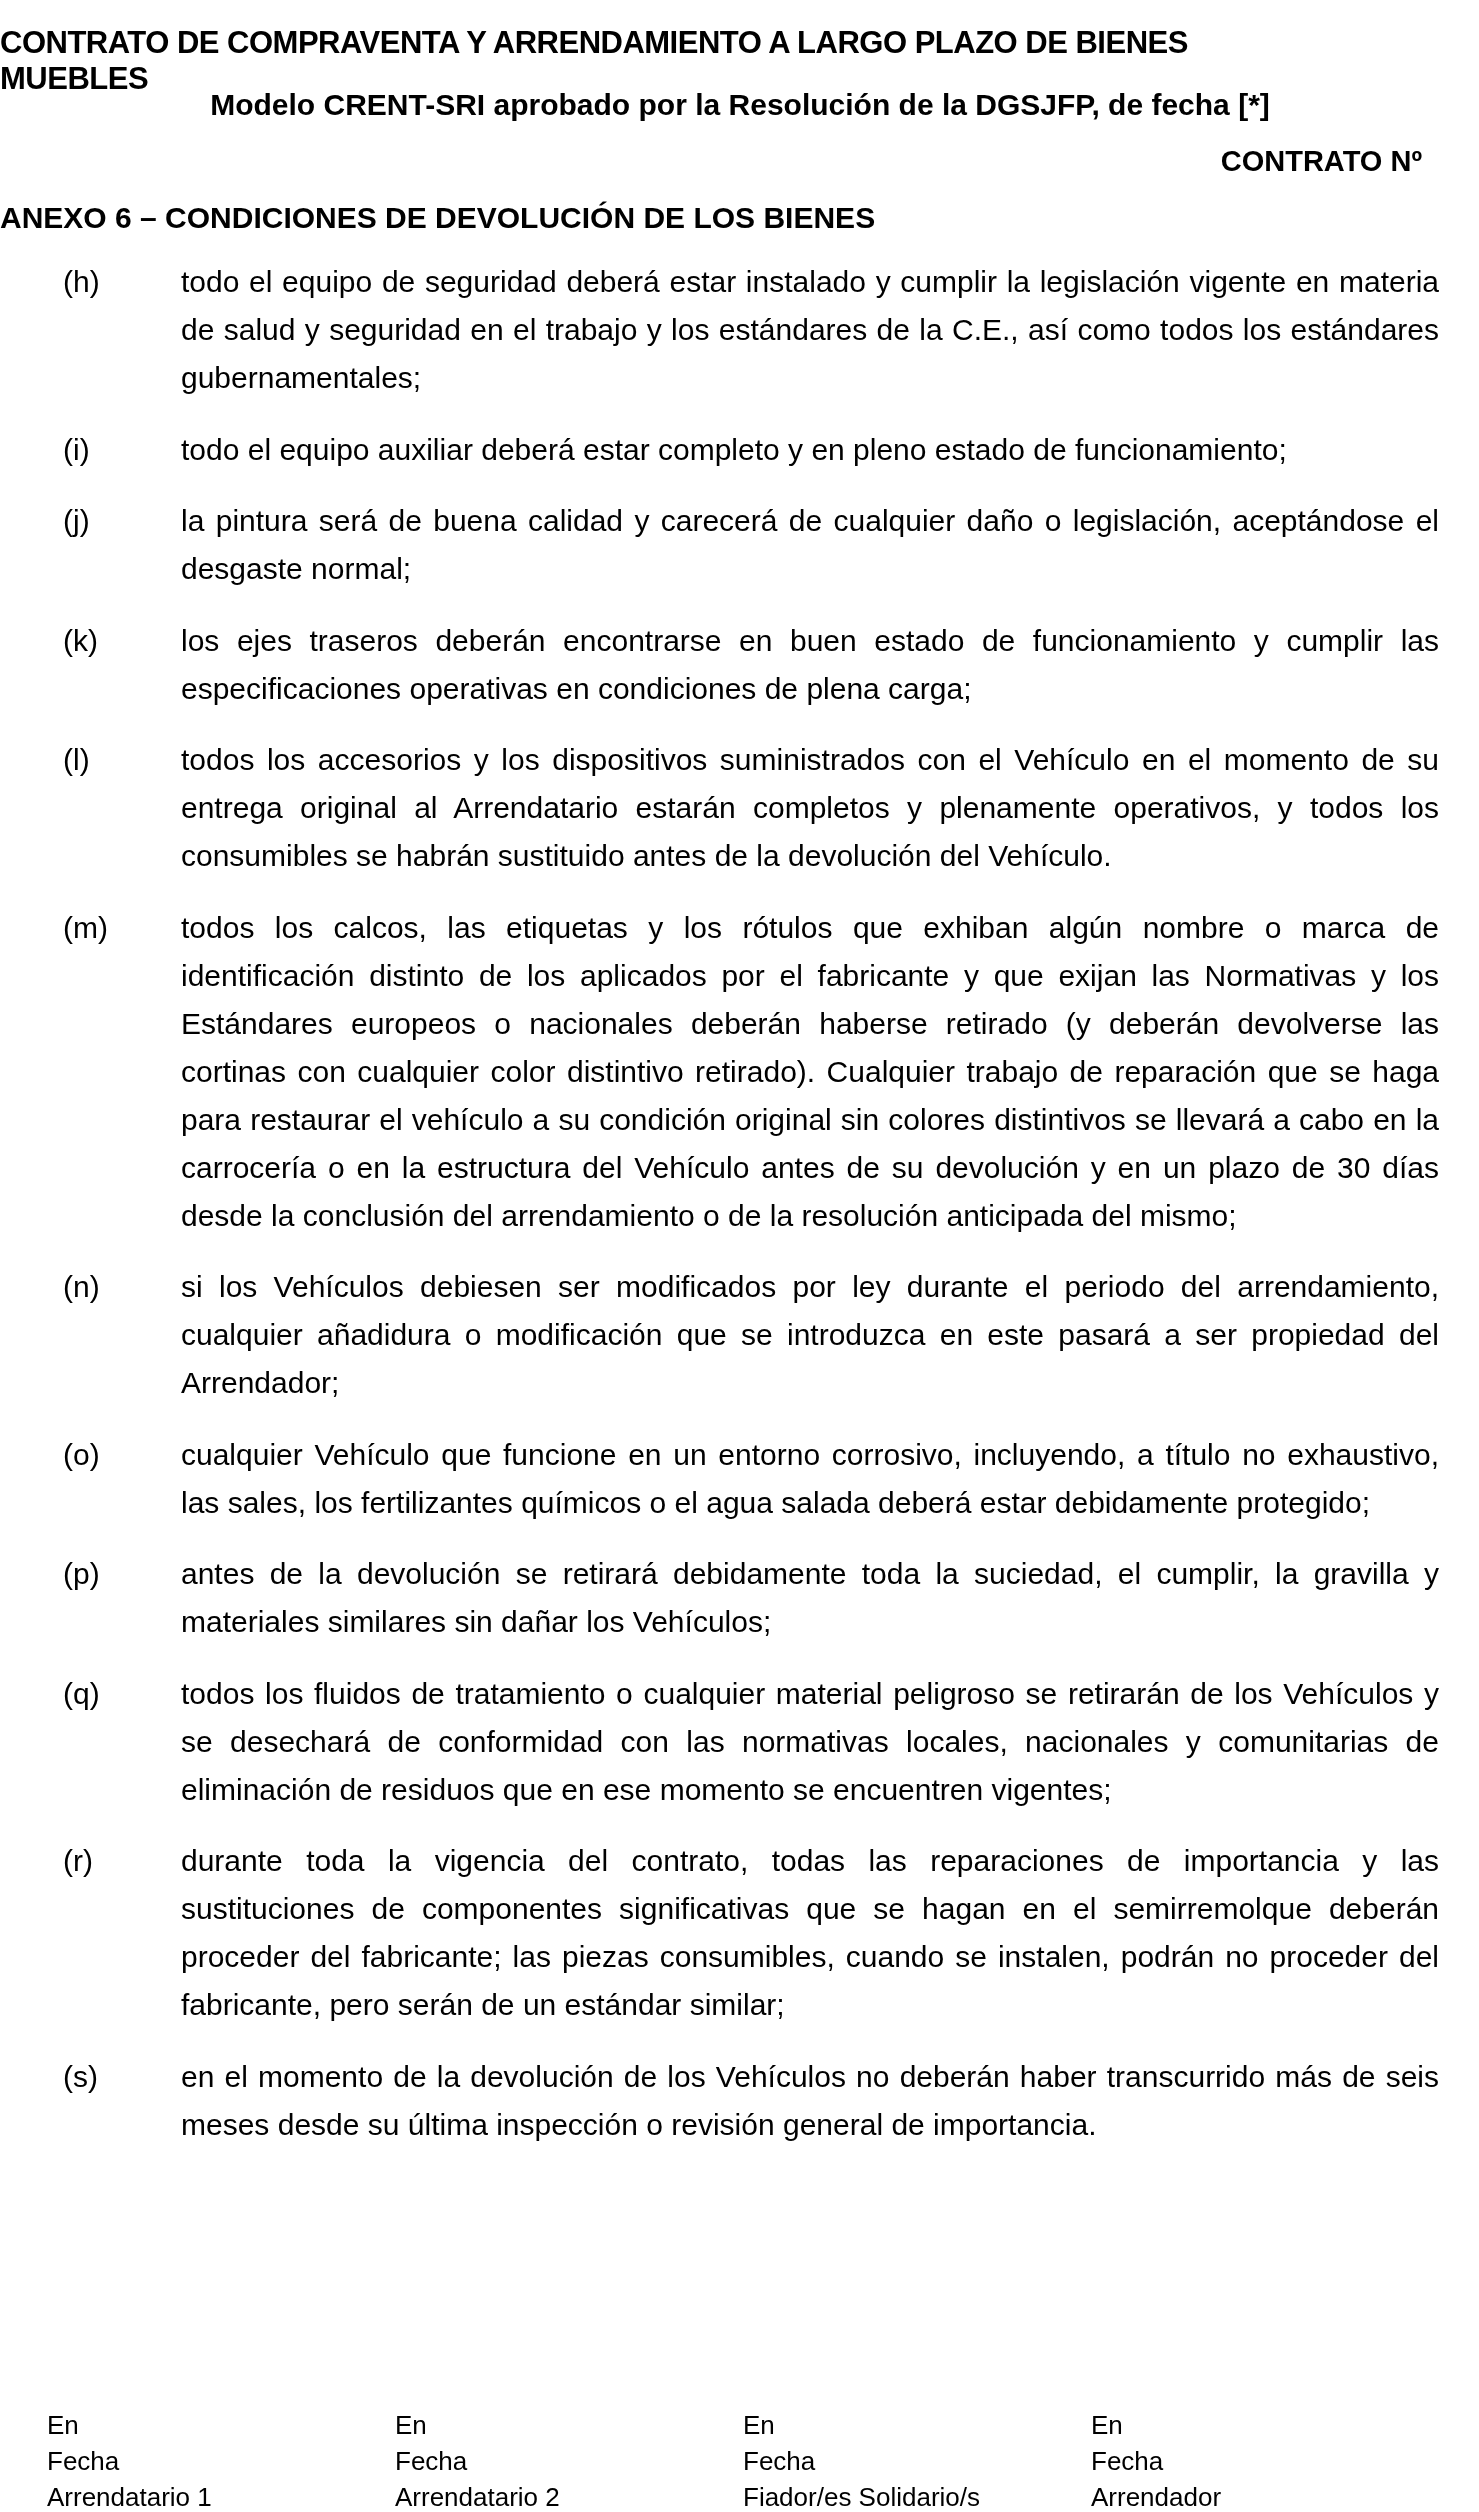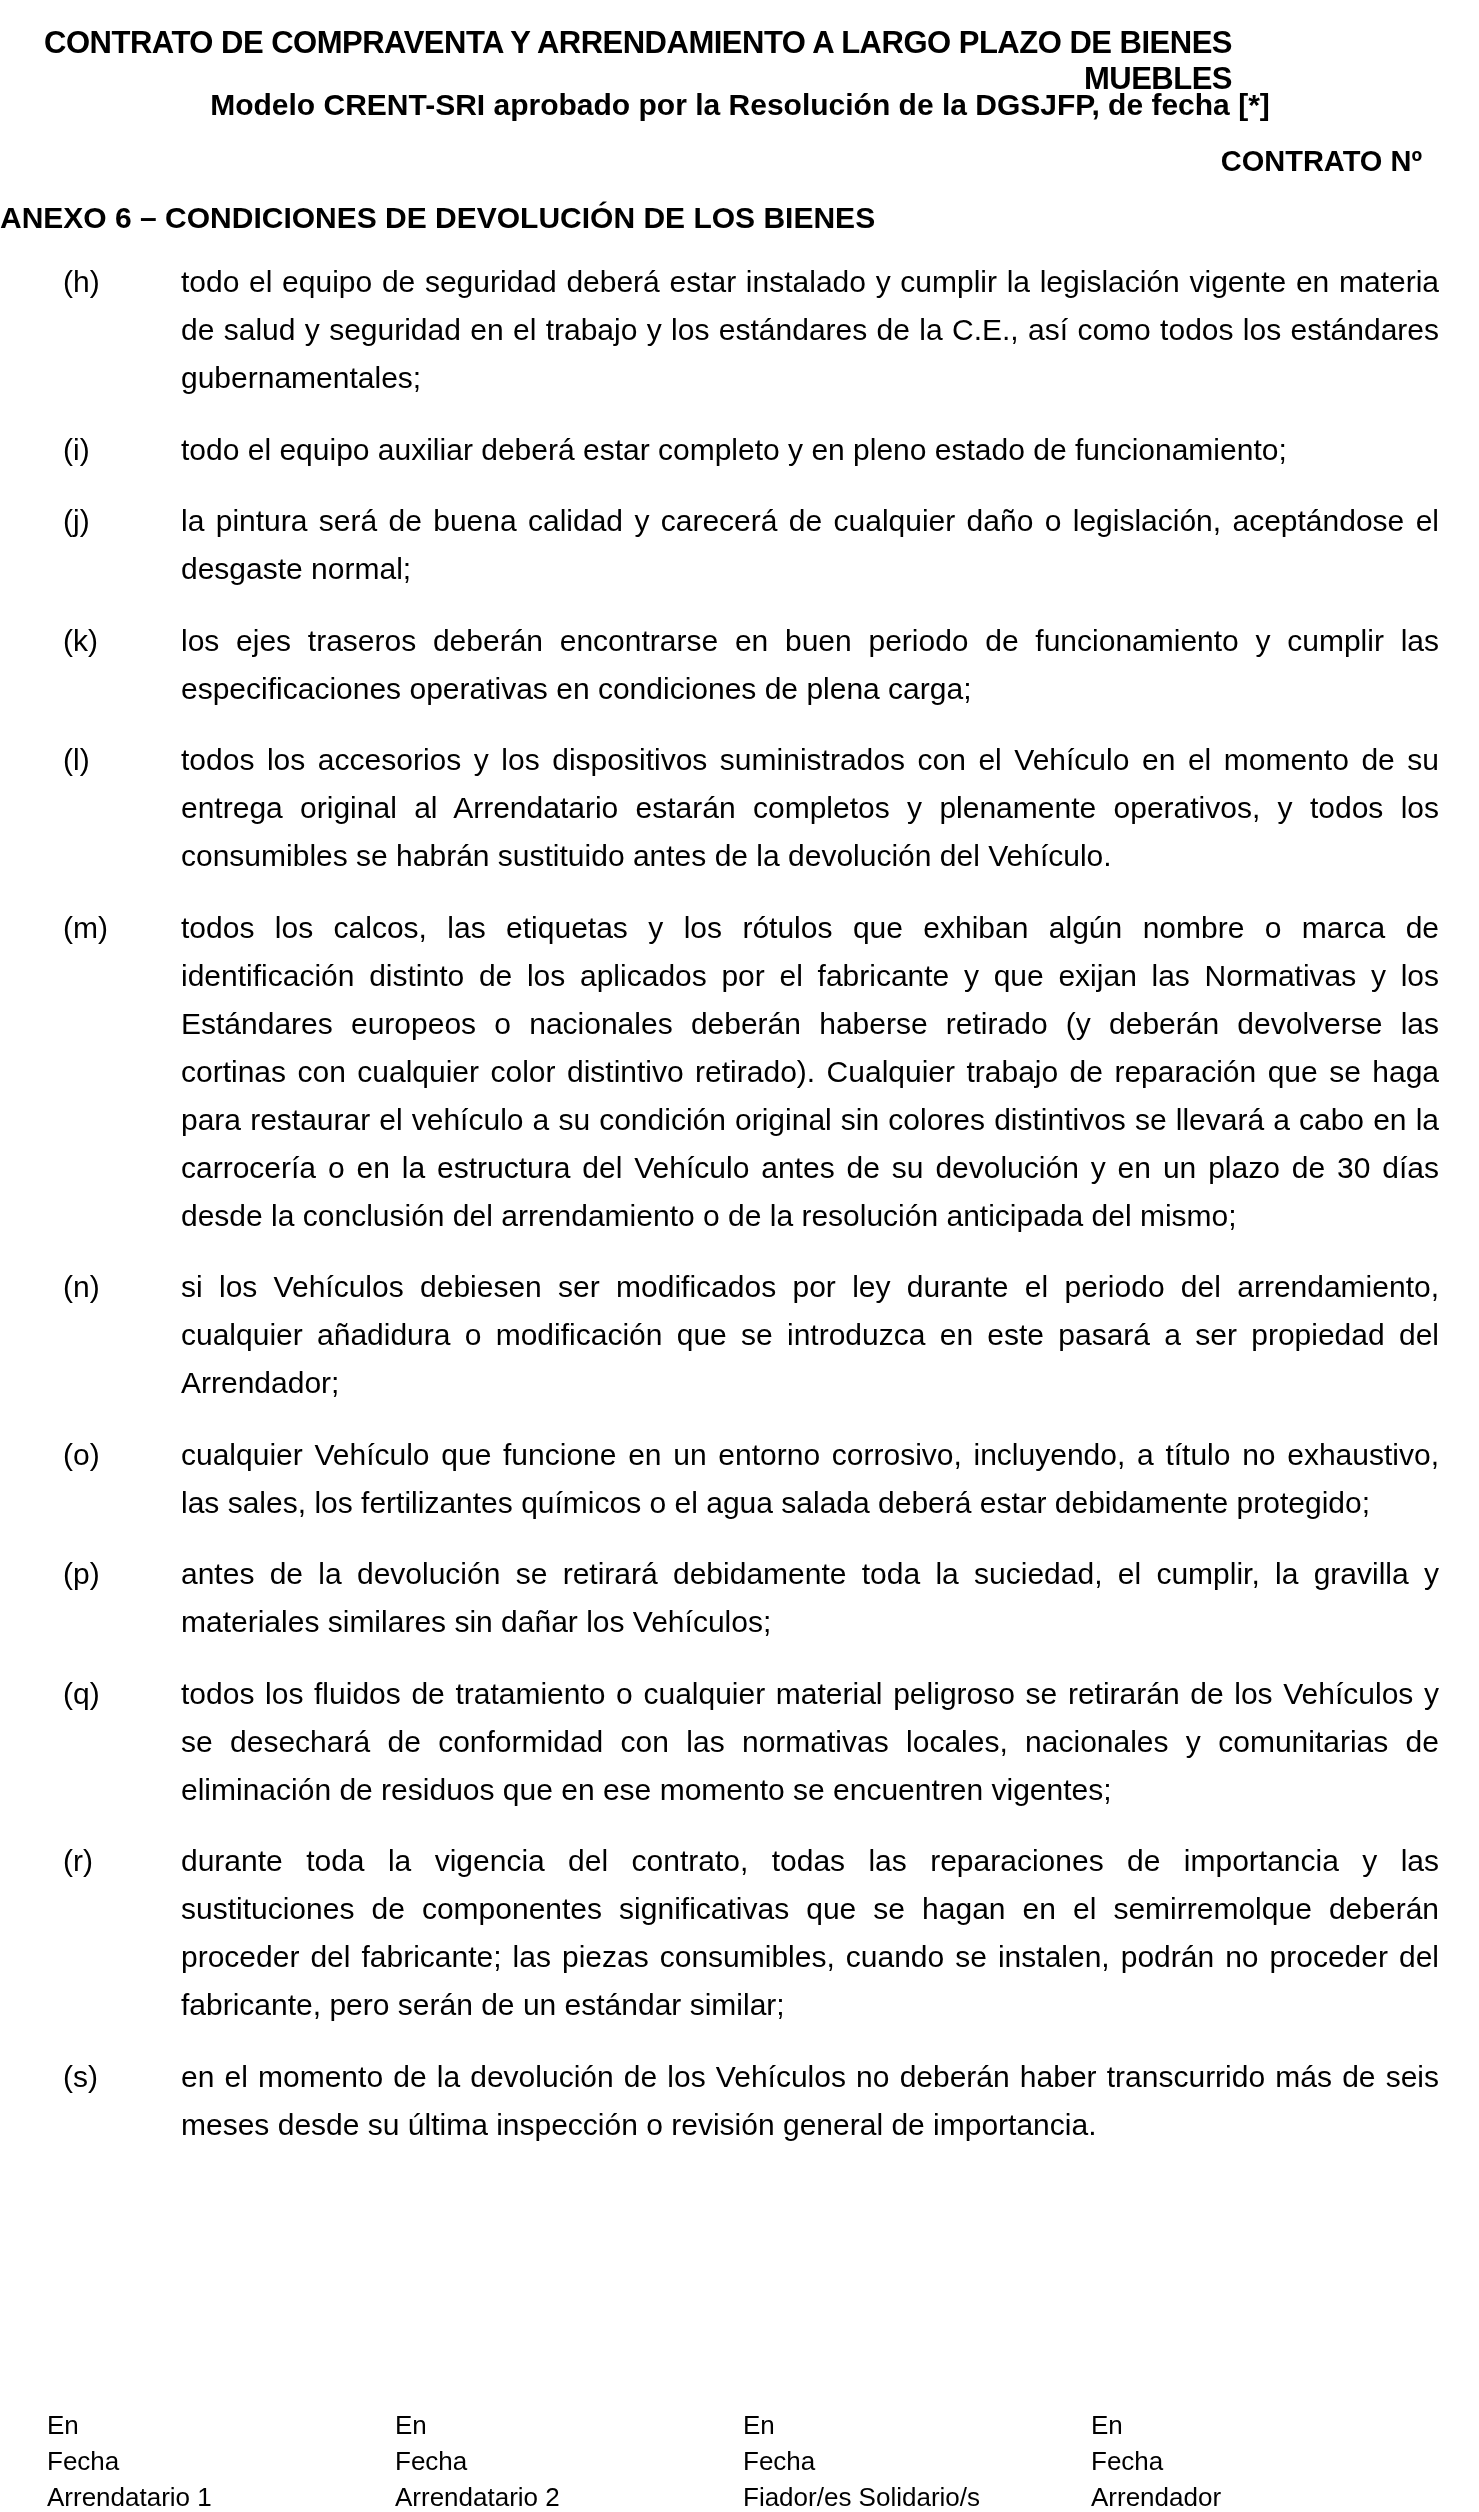--- a/index.html
+++ b/index.html
@@ -1,17 +1,17 @@
 <!DOCTYPE html>
 <html style="font-size:14.5px"><head>
 <meta charset="utf-8">
 <style>
   html, body { margin:0; padding:0; background:#fff; }
   body { width:1480px; height:2512px; position:relative; font-family:"Liberation Sans", sans-serif; color:#000; overflow:hidden; }
-  .h1 { position:absolute; top:25px; left:0; width:1232px; text-align:right; font-weight:bold; font-size:31px; letter-spacing:-0.5px; }
+  .h1 { position:absolute; top:25px; left:0; width:1232px; text-align:left; font-weight:bold; font-size:31px; letter-spacing:-0.5px; }
   .h2 { position:absolute; top:76px; left:0; width:1480px; text-align:center; font-weight:bold; font-size:30px;margin-top:12px; }
   .cno { position:absolute; top:145px; right:58px; font-weight:bold; font-size:29px; }
   .annex { position:absolute; top:201px; left:0; width:1480px; text-align:left; font-weight:bold; font-size:30px; }
   .items { position:absolute; top:258px; left:63px; width:1376px; }
   .item { display:flex; margin-bottom:23.5px; }
   .lbl { width:118px; flex:none; font-size:30px; line-height:48px; }
   .txt { flex:1; font-size:30px; line-height:48px; text-align:justify; }
   .sig { position:absolute; top:2407px; left:47px; width:1412px; display:flex; }
   .sigcol { width:348px; font-size:26px; line-height:36px; }
 </style>
@@ -31,21 +31,21 @@
   <div class="item">
       <div class="lbl">(i)</div>
       <div class="txt">todo el equipo auxiliar deberá estar completo y en pleno estado de funcionamiento;</div>
     </div>
   <div class="item">
       <div class="lbl">(j)</div>
       <div class="txt">la pintura será de buena calidad y carecerá de cualquier daño o legislación, aceptándose el desgaste normal;</div>
     </div>
   <div class="item">
       <div class="lbl">(k)</div>
-      <div class="txt">los ejes traseros deberán encontrarse en buen periodo de funcionamiento y cumplir las especificaciones operativas en condiciones de plena carga;</div>
+      <div class="txt">los ejes traseros deberán encontrarse en buen estado de funcionamiento y cumplir las especificaciones operativas en condiciones de plena carga;</div>
     </div>
   <div class="item">
       <div class="lbl">(l)</div>
       <div class="txt">todos los accesorios y los dispositivos suministrados con el Vehículo en el momento de su entrega original al Arrendatario estarán completos y plenamente operativos, y todos los consumibles se habrán sustituido antes de la devolución del Vehículo.</div>
     </div>
   <div class="item">
       <div class="lbl">(m)</div>
       <div class="txt">todos los calcos, las etiquetas y los rótulos que exhiban algún nombre o marca de identificación distinto de los aplicados por el fabricante y que exijan las Normativas y los Estándares europeos o nacionales deberán haberse retirado (y deberán devolverse las cortinas con cualquier color distintivo retirado). Cualquier trabajo de reparación que se haga para restaurar el vehículo a su condición original sin colores distintivos se llevará a cabo en la carrocería o en la estructura del Vehículo antes de su devolución y en un plazo de 30 días desde la conclusión del arrendamiento o de la resolución anticipada del mismo;</div>
     </div>
   <div class="item">

